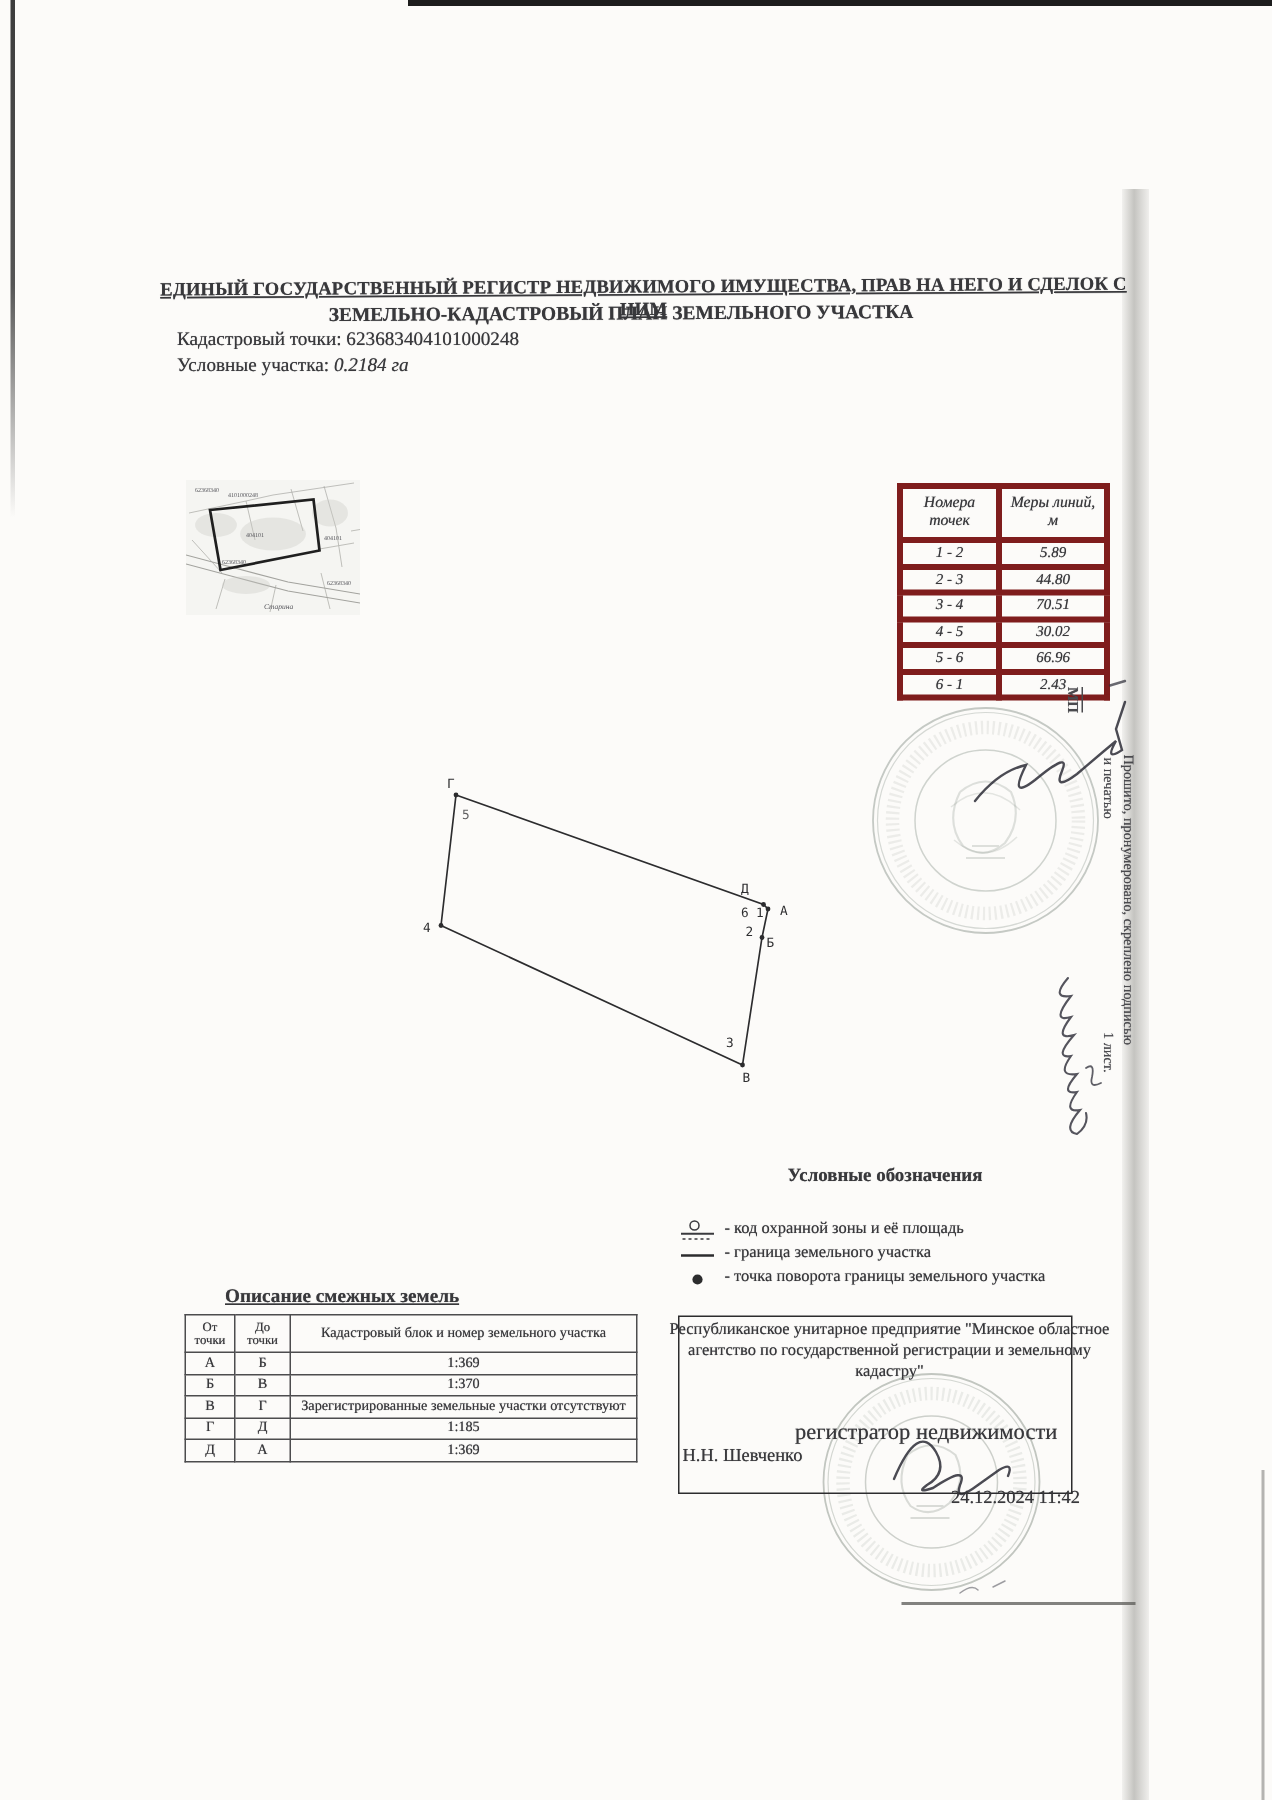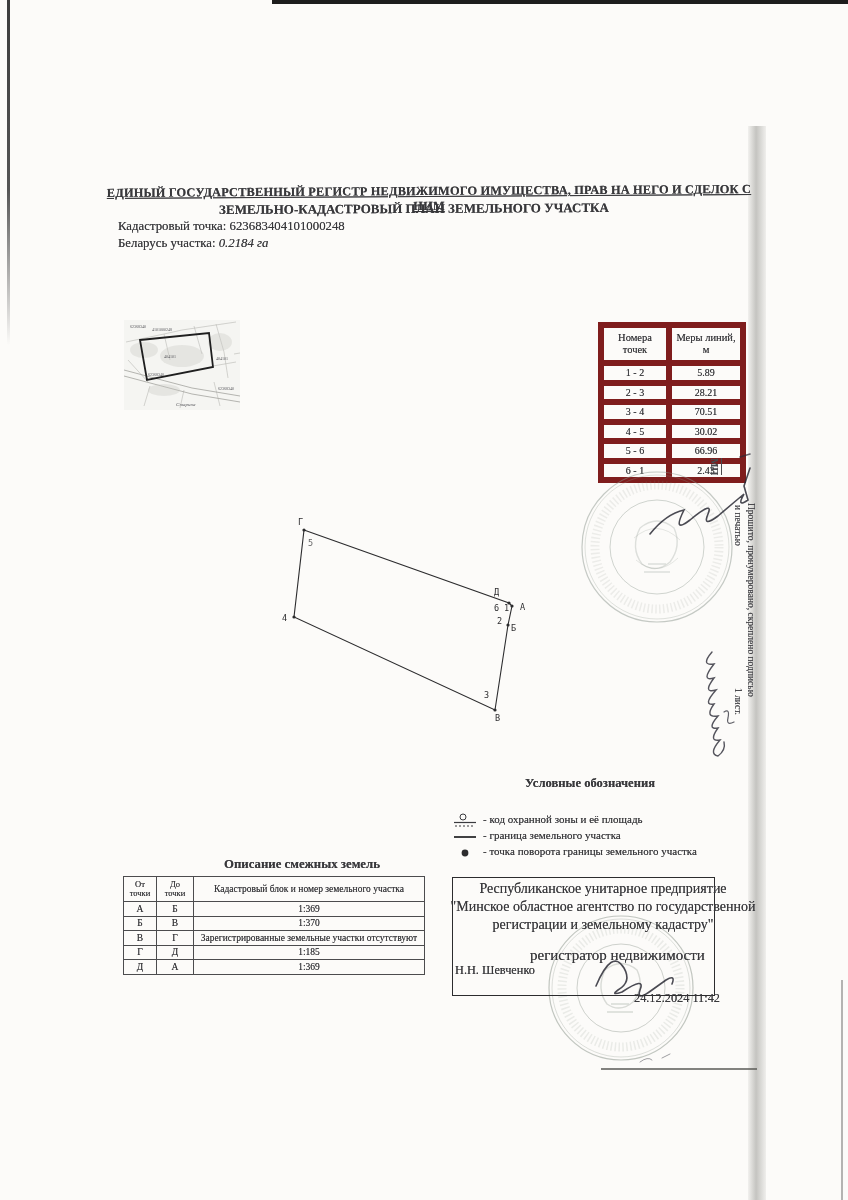--- a/index.html
+++ b/index.html
@@ -19,42 +19,42 @@
   .hdr{left:104px;top:184px;width:650px;text-align:center;font-weight:bold;font-size:12.4px;
        letter-spacing:.15px;transform:rotate(-0.35deg);}
   .hdr .u{text-decoration:underline;}
   .hdr2{left:104px;top:201px;width:620px;text-align:center;font-weight:bold;font-size:13px;transform:rotate(-0.3deg);}
   .fline{left:118px;font-size:12.8px;}
   .ital{font-style:italic;}
   
   table{border-collapse:collapse;}
   .mtab{left:598px;top:322px;}
   .mtab table{font-size:10px;text-align:center;}
-  .mtab th,.mtab td{border:6px solid #7f1d1d;padding:0 2px;}
+  .mtab th,.mtab td{border:4px solid #7f1d1d;padding:0 2px;font-style:italic;}
   .mtab th{font-weight:normal;font-size:10.5px;height:32px;line-height:1.15;width:58px;}
   .mtab th:last-child{width:64px;}
   .mtab td{height:13.5px;}
   
-  .stitle{left:150px;top:857px;width:230px;text-align:right;font-weight:bold;font-size:12.8px;}
+  .stitle{left:150px;top:857px;width:230px;text-align:left;font-weight:bold;font-size:12.8px;text-decoration:underline;}
   .stab{left:123px;top:876px;}
   .stab table{font-size:9.5px;text-align:center;}
   .stab th,.stab td{border:1px solid #4c4c4e;padding:0 2px;}
   .stab th{font-weight:normal;line-height:1.1;height:24px;}
   .stab th.c1{width:28px;font-size:8.5px;}
   .stab th.c2{width:32px;font-size:8.5px;}
   .stab th.c3{width:226px;font-size:9.5px;}
   .stab td{height:13.5px;}
   
   .ltitle{left:475px;top:776px;width:230px;text-align:center;font-weight:bold;font-size:12.6px;}
   .legend{left:447px;top:813px;width:290px;font-size:11px;}
   .legend .row{display:flex;height:16px;}
   .legend .sym{width:36px;display:flex;justify-content:center;}
   
   .abox{left:452px;top:877px;width:261px;height:117px;border:1.6px solid #2c2c2e;}
-  .aname{left:440px;top:880px;width:306px;text-align:center;font-size:14px;line-height:1.27;margin-left:10px;}
+  .aname{left:440px;top:880px;width:306px;text-align:center;font-size:11px;line-height:1.27;}
   .rtitle{left:530px;top:947px;font-size:15px;}
   .rname{left:455px;top:963px;font-size:12.3px;}
   .rdate{left:634px;top:963px;font-size:12.3px;margin-top:28px;}
   
   .rot{transform-origin:0 0;transform:rotate(90deg);white-space:nowrap;font-size:9.5px;color:#4a4a4e;}
   .mp{left:722px;top:458px;font-size:10px;font-weight:bold;border-top:1px solid #4a4a4e;padding-top:1px;}
   .st1{left:756px;top:503px;}
   .st2{left:743px;top:505px;}
   .sheets{left:743px;top:688px;}
   svg{display:block;}
@@ -71,25 +71,25 @@
   <div class="abs edge-band"></div>
   <div class="abs edge-right"></div>
   <div class="abs fold-line"></div>
 
   <div class="abs hdr txt">
     <span class="u">ЕДИНЫЙ ГОСУДАРСТВЕННЫЙ РЕГИСТР НЕДВИЖИМОГО ИМУЩЕСТВА, ПРАВ НА НЕГО И СДЕЛОК С НИМ</span>
   </div>
   <div class="abs hdr2 txt">ЗЕМЕЛЬНО-КАДАСТРОВЫЙ ПЛАН ЗЕМЕЛЬНОГО УЧАСТКА</div>
 
   <div class="abs fline txt" style="top:219px">
-    <span>Кадастровый точка:</span>
+    <span>Кадастровый точки:</span>
     <span>623683404101000248</span>
   </div>
   <div class="abs fline txt" style="top:236px">
-    <span>Беларусь участка:</span>
+    <span>Условные участка:</span>
     <span class="ital">0.2184 га</span>
   </div>
 
   <svg class="abs mapsvg" style="left:124px;top:320px" width="116" height="90" viewBox="0 0 116 90">
     <rect x="0" y="0" width="116" height="90" fill="#f5f5f2"></rect>
     <g stroke="#a9a9a4" stroke-width="0.6" fill="none" opacity="0.8">
       <path d="M2 22 L40 14 L58 10 M40 14 L46 40 M70 6 L78 34 M92 4 L100 32 L104 58 M58 10 L112 2 M89 46 L112 42 M26 66 L20 86 M60 70 L56 88 M90 62 L96 86 M4 40 L24 62 M110 34 L116 33"></path>
       <path d="M0 50 L30 58 L68 68 L116 76" stroke="#8f8f8a" stroke-width="0.8"></path>
       <path d="M0 56 L30 64 L68 74 L116 82" stroke="#8f8f8a" stroke-width="0.8"></path>
     </g>
@@ -117,21 +117,21 @@
           <tr>
         <th>Номера точек</th>
         <th>Меры линий, м</th>
       </tr>
       <tr>
             <td>1 - 2</td>
             <td>5.89</td>
           </tr>
       <tr>
             <td>2 - 3</td>
-            <td>28.21</td>
+            <td>44.80</td>
           </tr>
       <tr>
             <td>3 - 4</td>
             <td>70.51</td>
           </tr>
       <tr>
             <td>4 - 5</td>
             <td>30.02</td>
           </tr>
       <tr>

